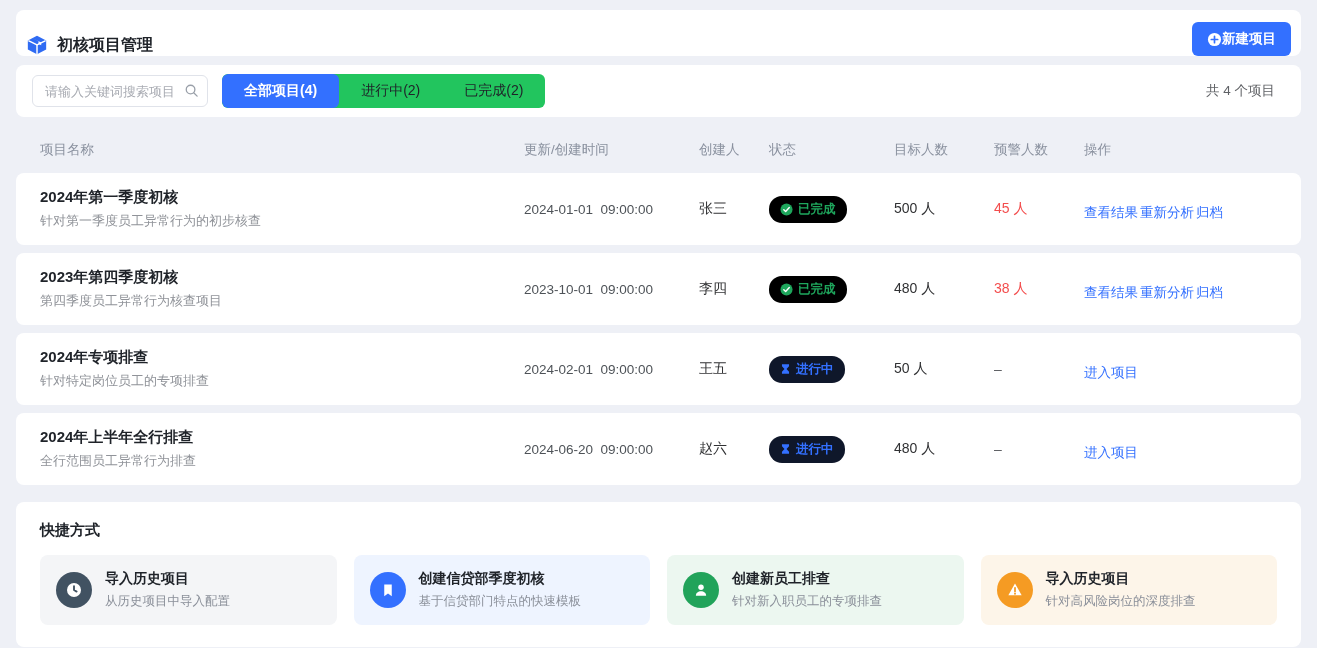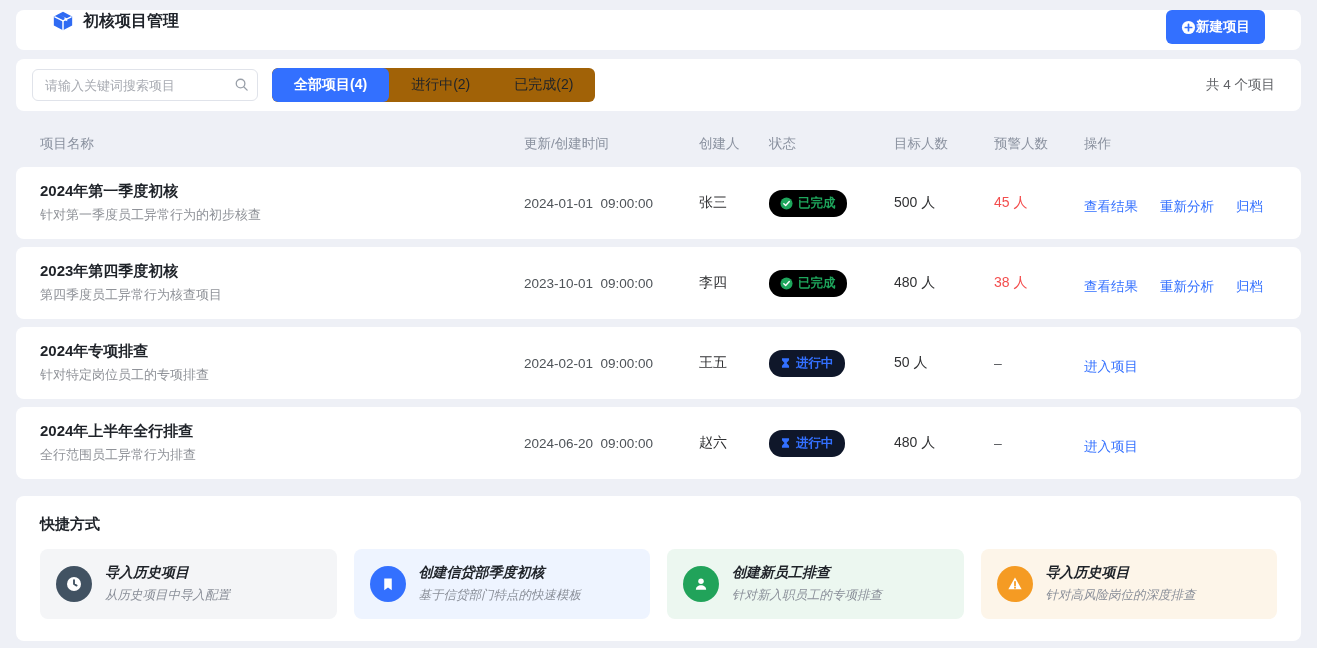--- a/index.html
+++ b/index.html
@@ -8,49 +8,49 @@
     font-family:"Liberation Sans","DejaVu Sans",sans-serif;
     background:#eef0f6;
     padding:10px 16px;
     color:#303133;
     font-size:14px;
   }
   .card { background:#fff; border-radius:8px; }
 
   
   .titlebar {
-    height:40px; display:flex; align-items:flex-start; justify-content:space-between;
-    padding:0 36px; margin-bottom:9px;
+    height:46px; display:flex; align-items:flex-end; justify-content:space-between;
+    padding:0 10px; margin-bottom:9px;
   }
   .titlebar-left { display:flex; align-items:center; gap:9px; }
   .page-title { font-size:16px; font-weight:bold; color:#1f2329; }
   .btn-primary {
     display:inline-flex; align-items:center; 
     background:#3370ff; color:#fff; border:none; border-radius:6px;
     padding:8px 15px; font-size:13.5px; font-weight:bold; cursor:pointer;
     font-family:inherit;
   }
 
   
   .toolbar {
     height:52px; display:flex; align-items:center; gap:14px;
     padding:0 16px; margin-bottom:10px;
   }
   .search-box {
-    position:relative; width:226px; height:32px;
+    position:relative; width:176px; height:32px;
   }
   .search-box input {
     width:100%; height:100%; border:1px solid #e0e3ea; border-radius:6px;
     padding:0 30px 0 12px; font-size:13px; color:#303133; outline:none;
     font-family:inherit; background:#fff;
   }
   .search-box input::placeholder { color:#a8abb2; }
   .search-box .mag { position:absolute; right:9px; top:8px; }
   .tab-group {
-    display:flex; background:#a16207; border-radius:6px; overflow:hidden;
+    display:flex; background:#22c55e; border-radius:6px; overflow:hidden;
   }
   .tab {
     padding:8px 22px; font-size:14px; color:#1f2329; cursor:pointer;
     border-radius:6px; white-space:nowrap;
   }
   .tab.active { background:#3370ff; color:#fff; font-weight:bold; }
   .toolbar-spacer { flex:1; }
   .total-count { color:#606266; font-size:13.5px; padding-right:10px; }
 
   
@@ -71,29 +71,29 @@
   .cell-creator { color:#303133; }
   .badge {
     display:inline-flex; align-items:center; gap:5px;
     padding:5px 11px; border-radius:13px; font-size:12.5px; font-weight:bold;
   }
   .badge.done { background:#000000; color:#1ea65c; }
   .badge.progress { background:#0f172a; color:#3370ff; }
   .cell-target { color:#303133; }
   .warn-red { color:#f34d4d; }
   .warn-empty { color:#606266; }
-  .cell-actions { display:flex; gap:22px;margin-top:8px; }
+  .cell-actions { display:flex; gap:2px;margin-top:8px; }
   .link { color:#3370ff; cursor:pointer; font-size:13.5px; white-space:nowrap; }
 
   
   .shortcuts {
     margin-top:17px; padding:19px 24px 22px;
   }
   .shortcuts-heading { font-size:15px; font-weight:bold; color:#1f2329; margin-bottom:15px; }
-  .sc-grid { display:grid; grid-template-columns:repeat(4,1fr); gap:17px;font-style:italic; }
+  .sc-grid { display:grid; grid-template-columns:repeat(4,1fr); gap:17px; }
   .sc-card {
     border-radius:8px; padding:15px 16px; display:flex; align-items:center; gap:13px;
     cursor:pointer;
   }
   .sc-card .sc-icon {
     width:36px; height:36px; border-radius:50%; flex:none;
     display:flex; align-items:center; justify-content:center;
   }
   .sc-title { font-size:14px; font-weight:bold; color:#1f2329; margin-bottom:5px; }
   .sc-desc { font-size:12.5px; color:#8a8f99; }

